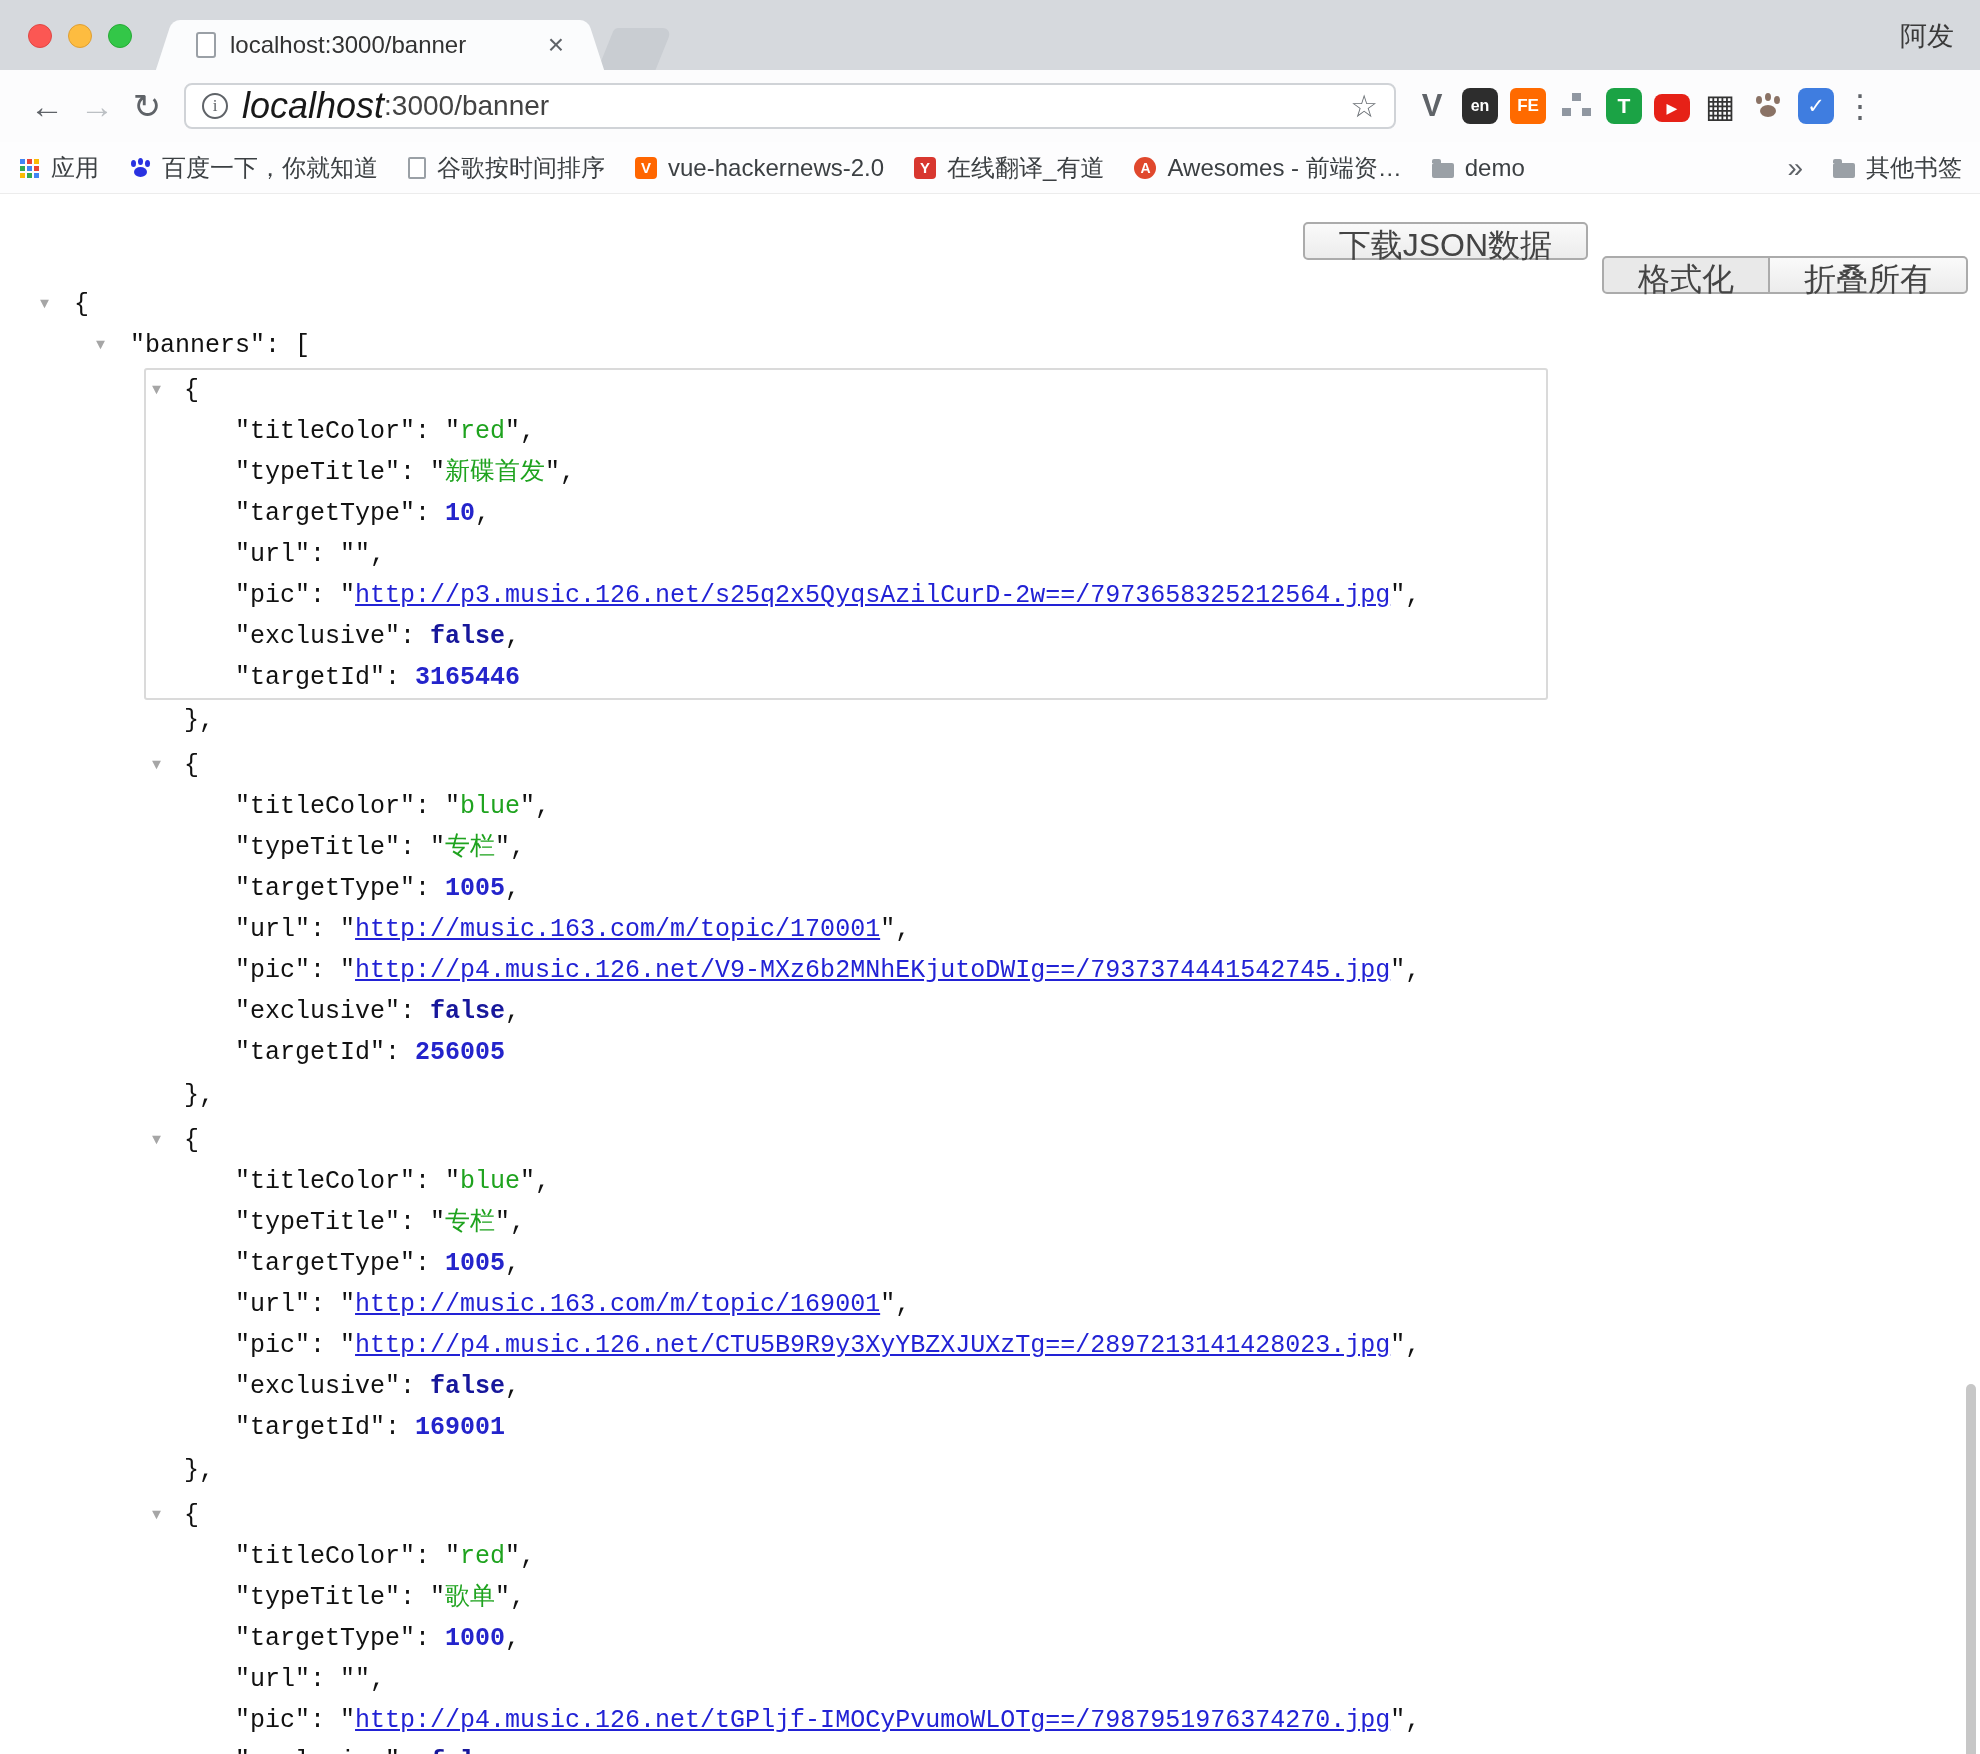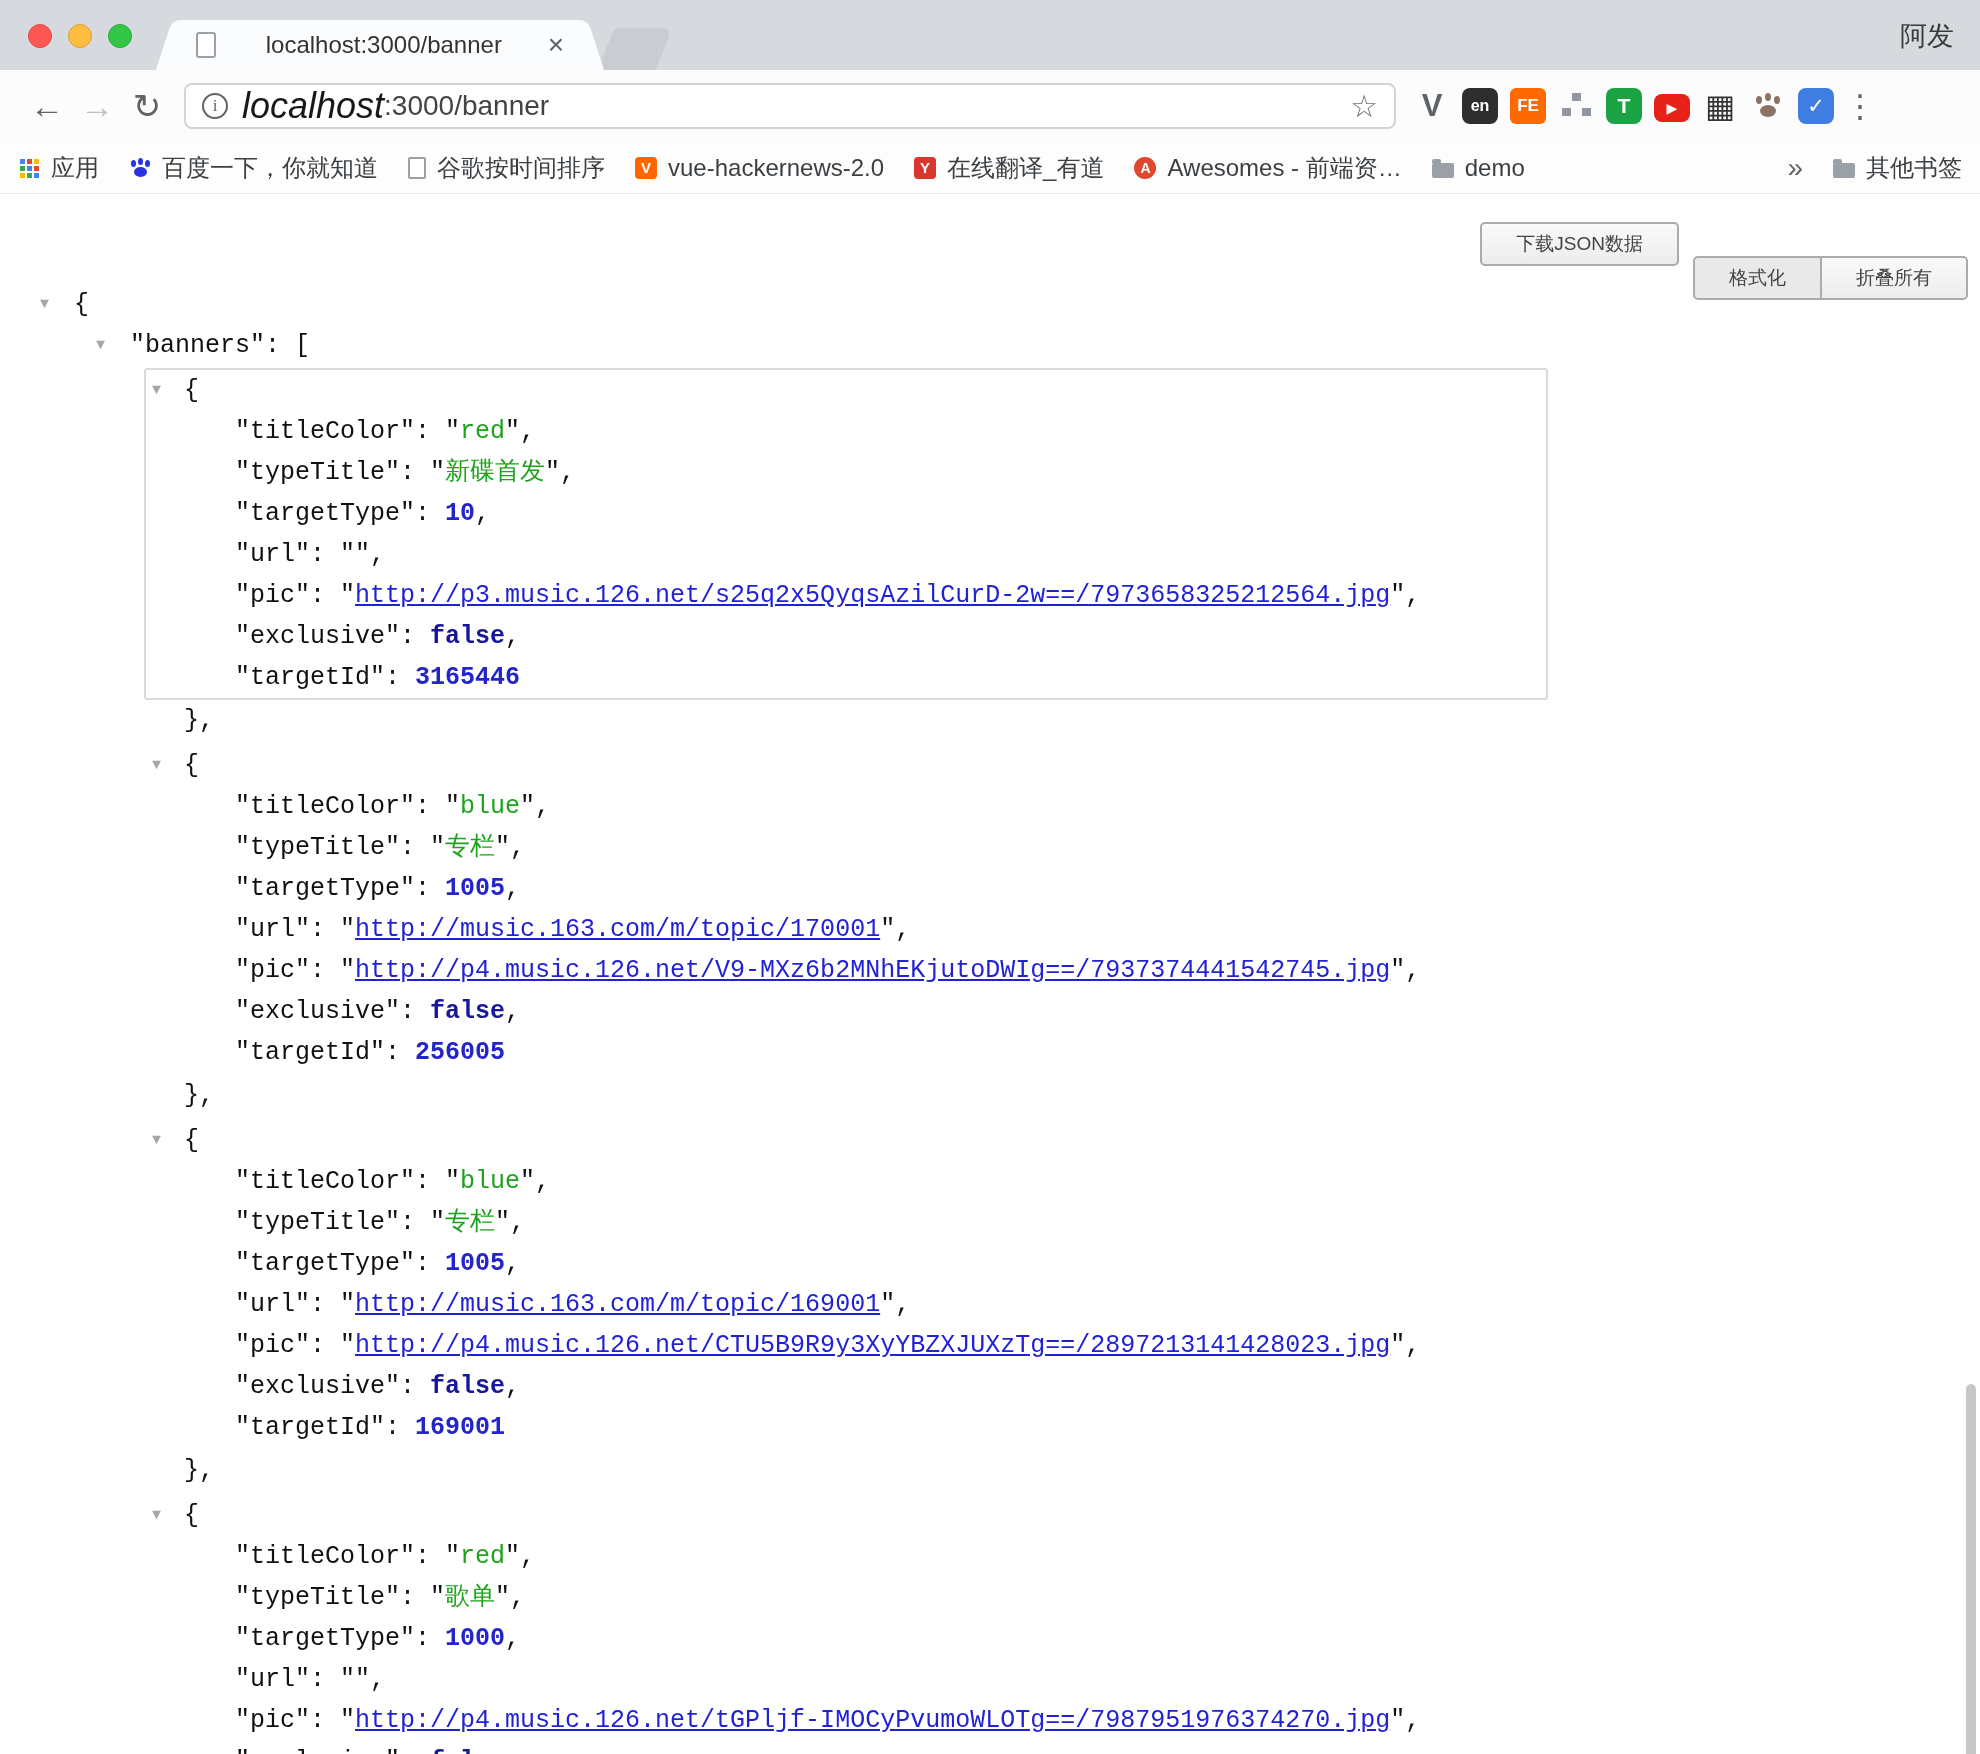--- a/index.html
+++ b/index.html
@@ -9,21 +9,21 @@
   
   .tabbar { position:relative; height:70px; background:#d6d9dd; }
   .traffic { position:absolute; left:28px; top:24px; display:flex; gap:16px; }
   .tl { width:24px; height:24px; border-radius:50%; display:inline-block; }
   .tl.red    { background:#fc5753; border:1px solid #df4744; }
   .tl.yellow { background:#fdbc40; border:1px solid #de9f34; }
   .tl.green  { background:#33c748; border:1px solid #27aa35; }
 
   .tab { position:absolute; left:178px; top:20px; width:404px; height:50px;
     background:#fbfcfd; border-radius:10px 10px 0 0; display:flex; align-items:center;
-    padding:0 18px; z-index:2;text-align:center; }
+    padding:0 18px; z-index:2; }
   .tab::before, .tab::after { content:""; position:absolute; bottom:0; width:34px; height:50px;
     background:#fbfcfd; z-index:-1; }
   .tab::before { left:-14px; transform:skewX(-18deg); border-radius:8px 0 0 0; }
   .tab::after  { right:-14px; transform:skewX(18deg); border-radius:0 8px 0 0; }
   .favicon-doc { width:20px; height:26px; border:2px solid #9aa0a6; border-radius:3px;
     background:#fff; margin-right:14px; flex:none; }
   .tab-title { font-size:24px; color:#333; flex:1; white-space:nowrap; overflow:hidden; }
   .tab-close { font-size:28px; color:#5f6368; margin-left:10px; line-height:1; }
   .newtab { position:absolute; left:606px; top:28px; width:58px; height:42px;
     background:#c9cdd2; transform:skewX(-22deg); border-radius:4px 10px 0 0; }
@@ -80,21 +80,21 @@
   .folder-icon { width:22px; height:15px; background:#9aa0a6; border-radius:2px; margin-top:5px;
     position:relative; }
   .folder-icon::before { content:""; position:absolute; top:-4px; left:0; width:9px; height:4px;
     background:#9aa0a6; border-radius:2px 2px 0 0; }
   .bm-spacer { flex:1; }
   .bm-chevron { font-size:28px; color:#5f6368; flex:none; }
 
   
   .content { position:relative; background:#fff; height:1560px; }
   .page-buttons { position:absolute; top:28px; right:12px; display:flex; gap:14px; }
-  .btn { height:44px; padding:0 34px; font-size:19px; color:#444;
+  .btn { height:38px; padding:0 34px; font-size:32px; color:#444;
     background:linear-gradient(#fafafa,#ececec); border:2px solid #ababab; border-radius:5px;
     font-family:"Liberation Sans", sans-serif; }
   .btn-group { display:flex;margin-top:34px; }
   .btn-group .btn:first-child { border-radius:5px 0 0 5px; background:#e9e9e9; }
   .btn-group .btn:last-child { border-radius:0 5px 5px 0; border-left:none; }
 
   
   .jtree { padding-top:90px; font-family:"Liberation Mono", monospace; font-size:25px; color:#111; }
   .jrow { position:relative; height:41px; line-height:41px; white-space:pre; }
   .tri { position:absolute; top:0; font-size:15px; color:#a6a6a6; line-height:41px; cursor:pointer; }

